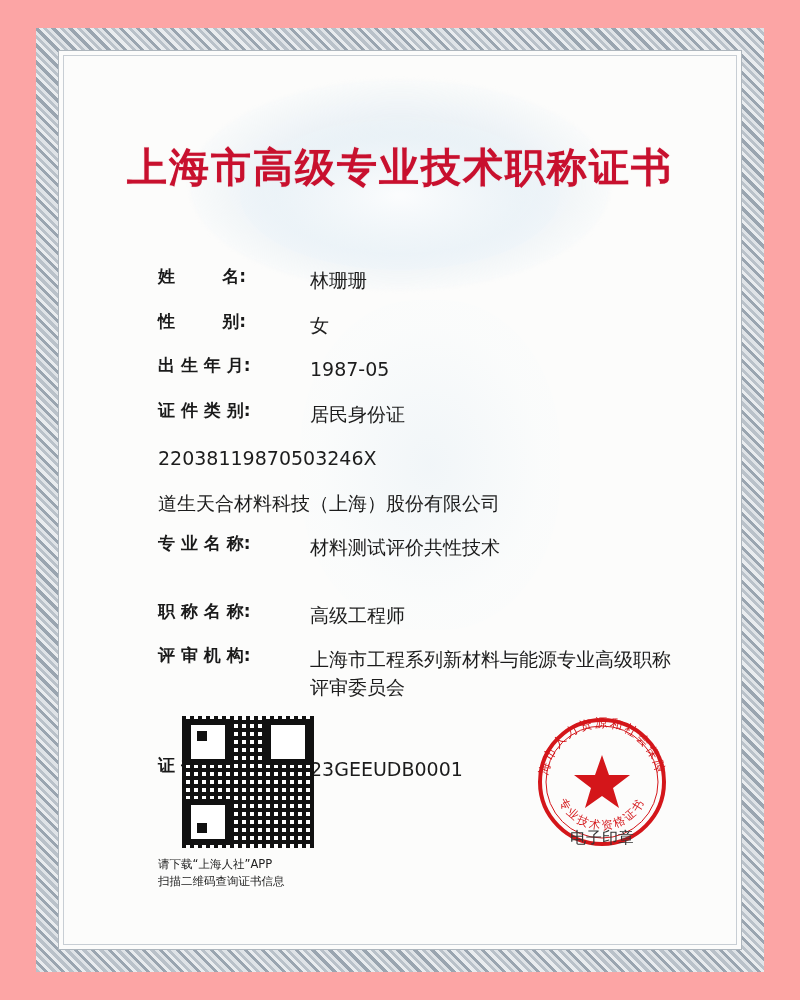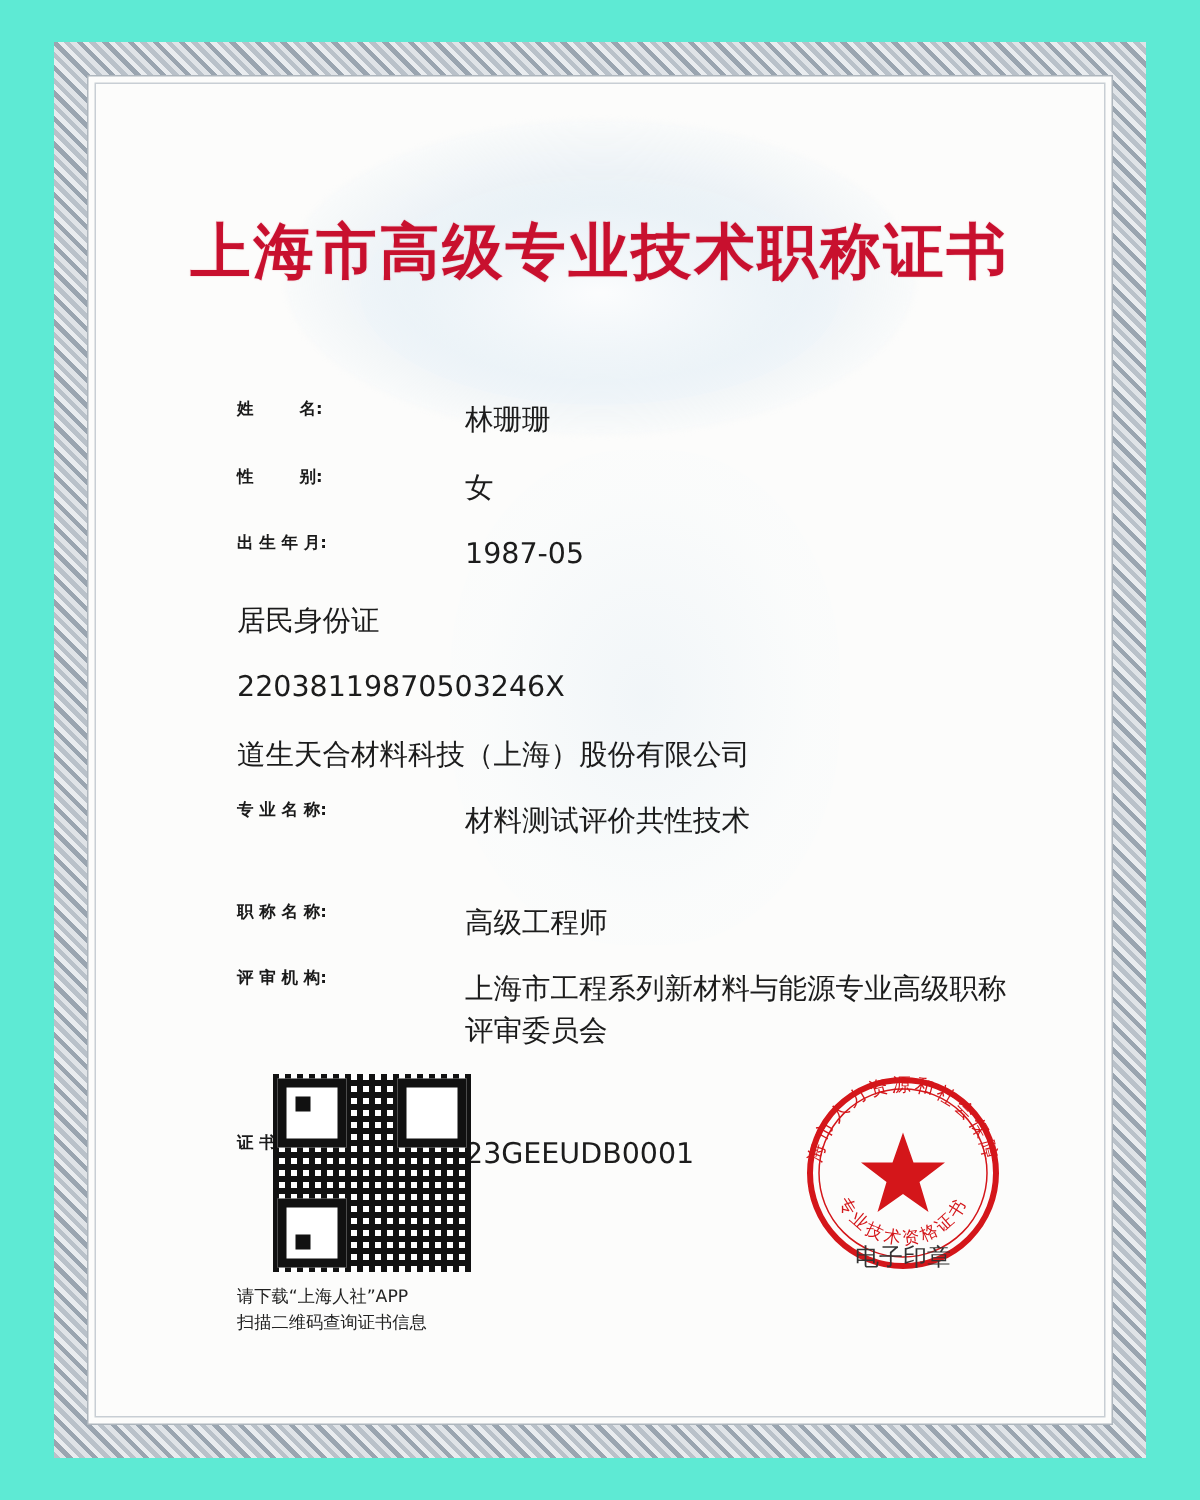--- a/index.html
+++ b/index.html
@@ -11,21 +11,21 @@
     width: 800px;
     height: 1000px;
     font-family: "Liberation Sans", sans-serif;
     overflow: hidden;
   }
 
   .certificate {
     position: relative;
     width: 800px;
     height: 1000px;
-    background: #5eead4;
+    background: #fca5a5;
     box-sizing: border-box;
   }
 
   
   .border-outer {
     position: absolute;
     left: 36px;
     top: 28px;
     right: 36px;
     bottom: 28px;
@@ -132,21 +132,21 @@
     display: flex;
     align-items: flex-start;
     margin-bottom: 15px;
   }
   .row.gap-top { margin-top: 38px; }
 
   .label {
     width: 152px;
     flex: 0 0 152px;
     font-family: "DejaVu Sans", "Liberation Sans", sans-serif;
-    font-size: 11px;
+    font-size: 17px;
     font-weight: bold;
     color: #1a1a1a;
     letter-spacing: 0px;
     white-space: pre;
   }
   .value {
     flex: 1 1 auto;
     font-family: "DejaVu Sans", "Liberation Sans", sans-serif;
     font-size: 19px;
     color: #1c1c1c;
@@ -250,20 +250,21 @@
         <div class="label">性        别:</div>
         <div class="value">女</div>
       </div>
 
       <div class="row">
         <div class="label">出 生 年 月:</div>
         <div class="value">1987-05</div>
       </div>
 
       <div class="row">
+        <div class="label">证 件 类 别:</div>
         <div class="value">居民身份证</div>
       </div>
 
       <div class="row">
         <div class="value">22038119870503246X</div>
       </div>
 
       <div class="row">
         <div class="value">道生天合材料科技（上海）股份有限公司</div>
       </div>

